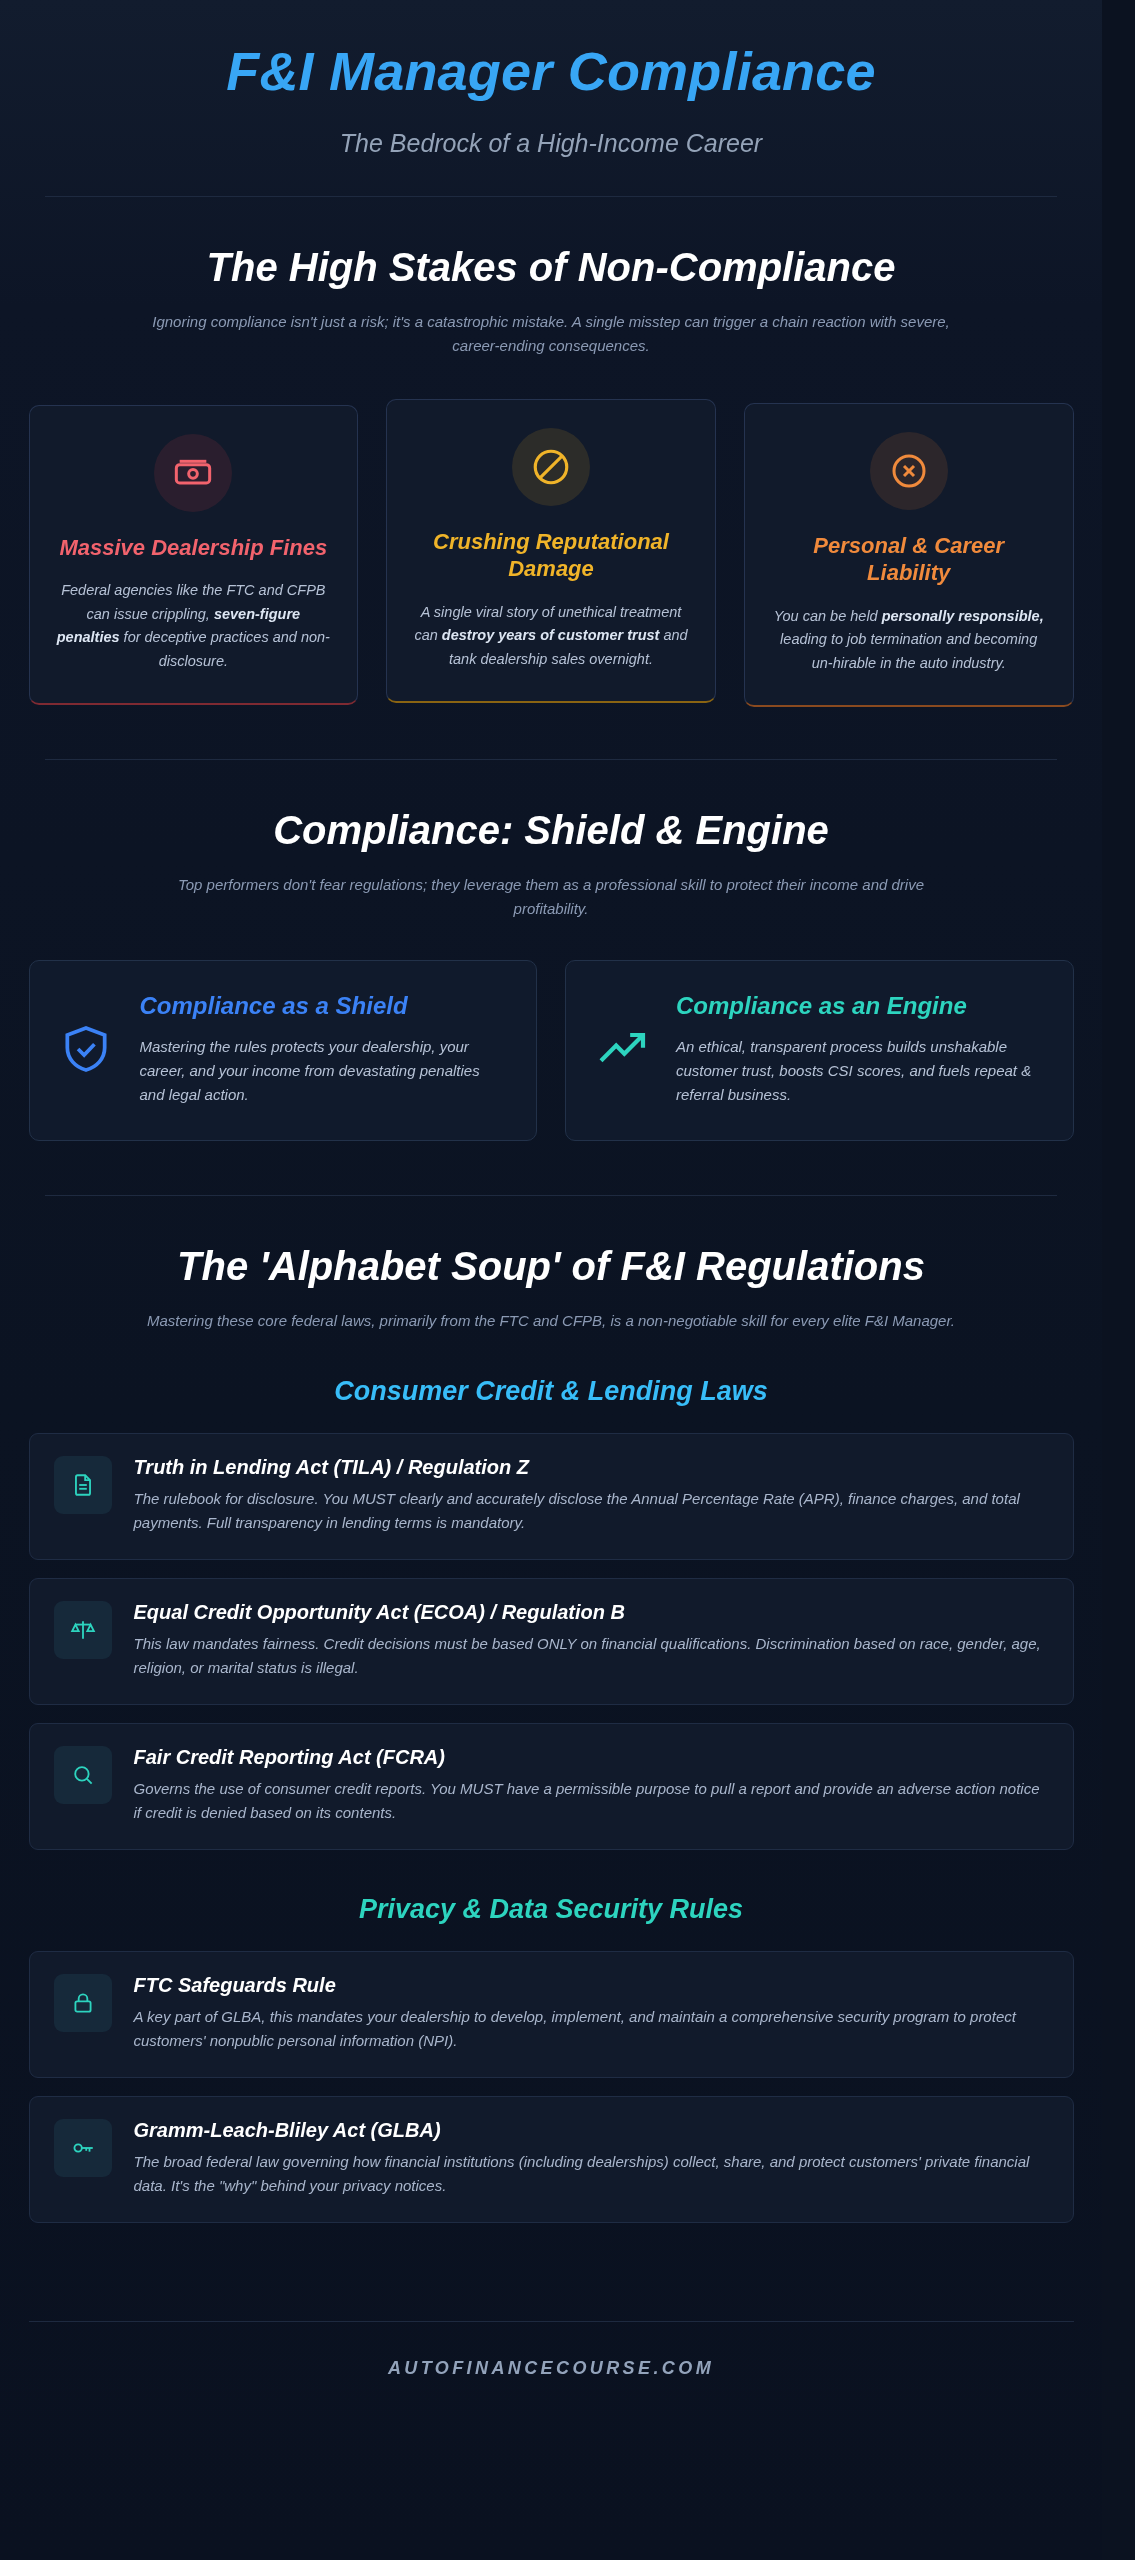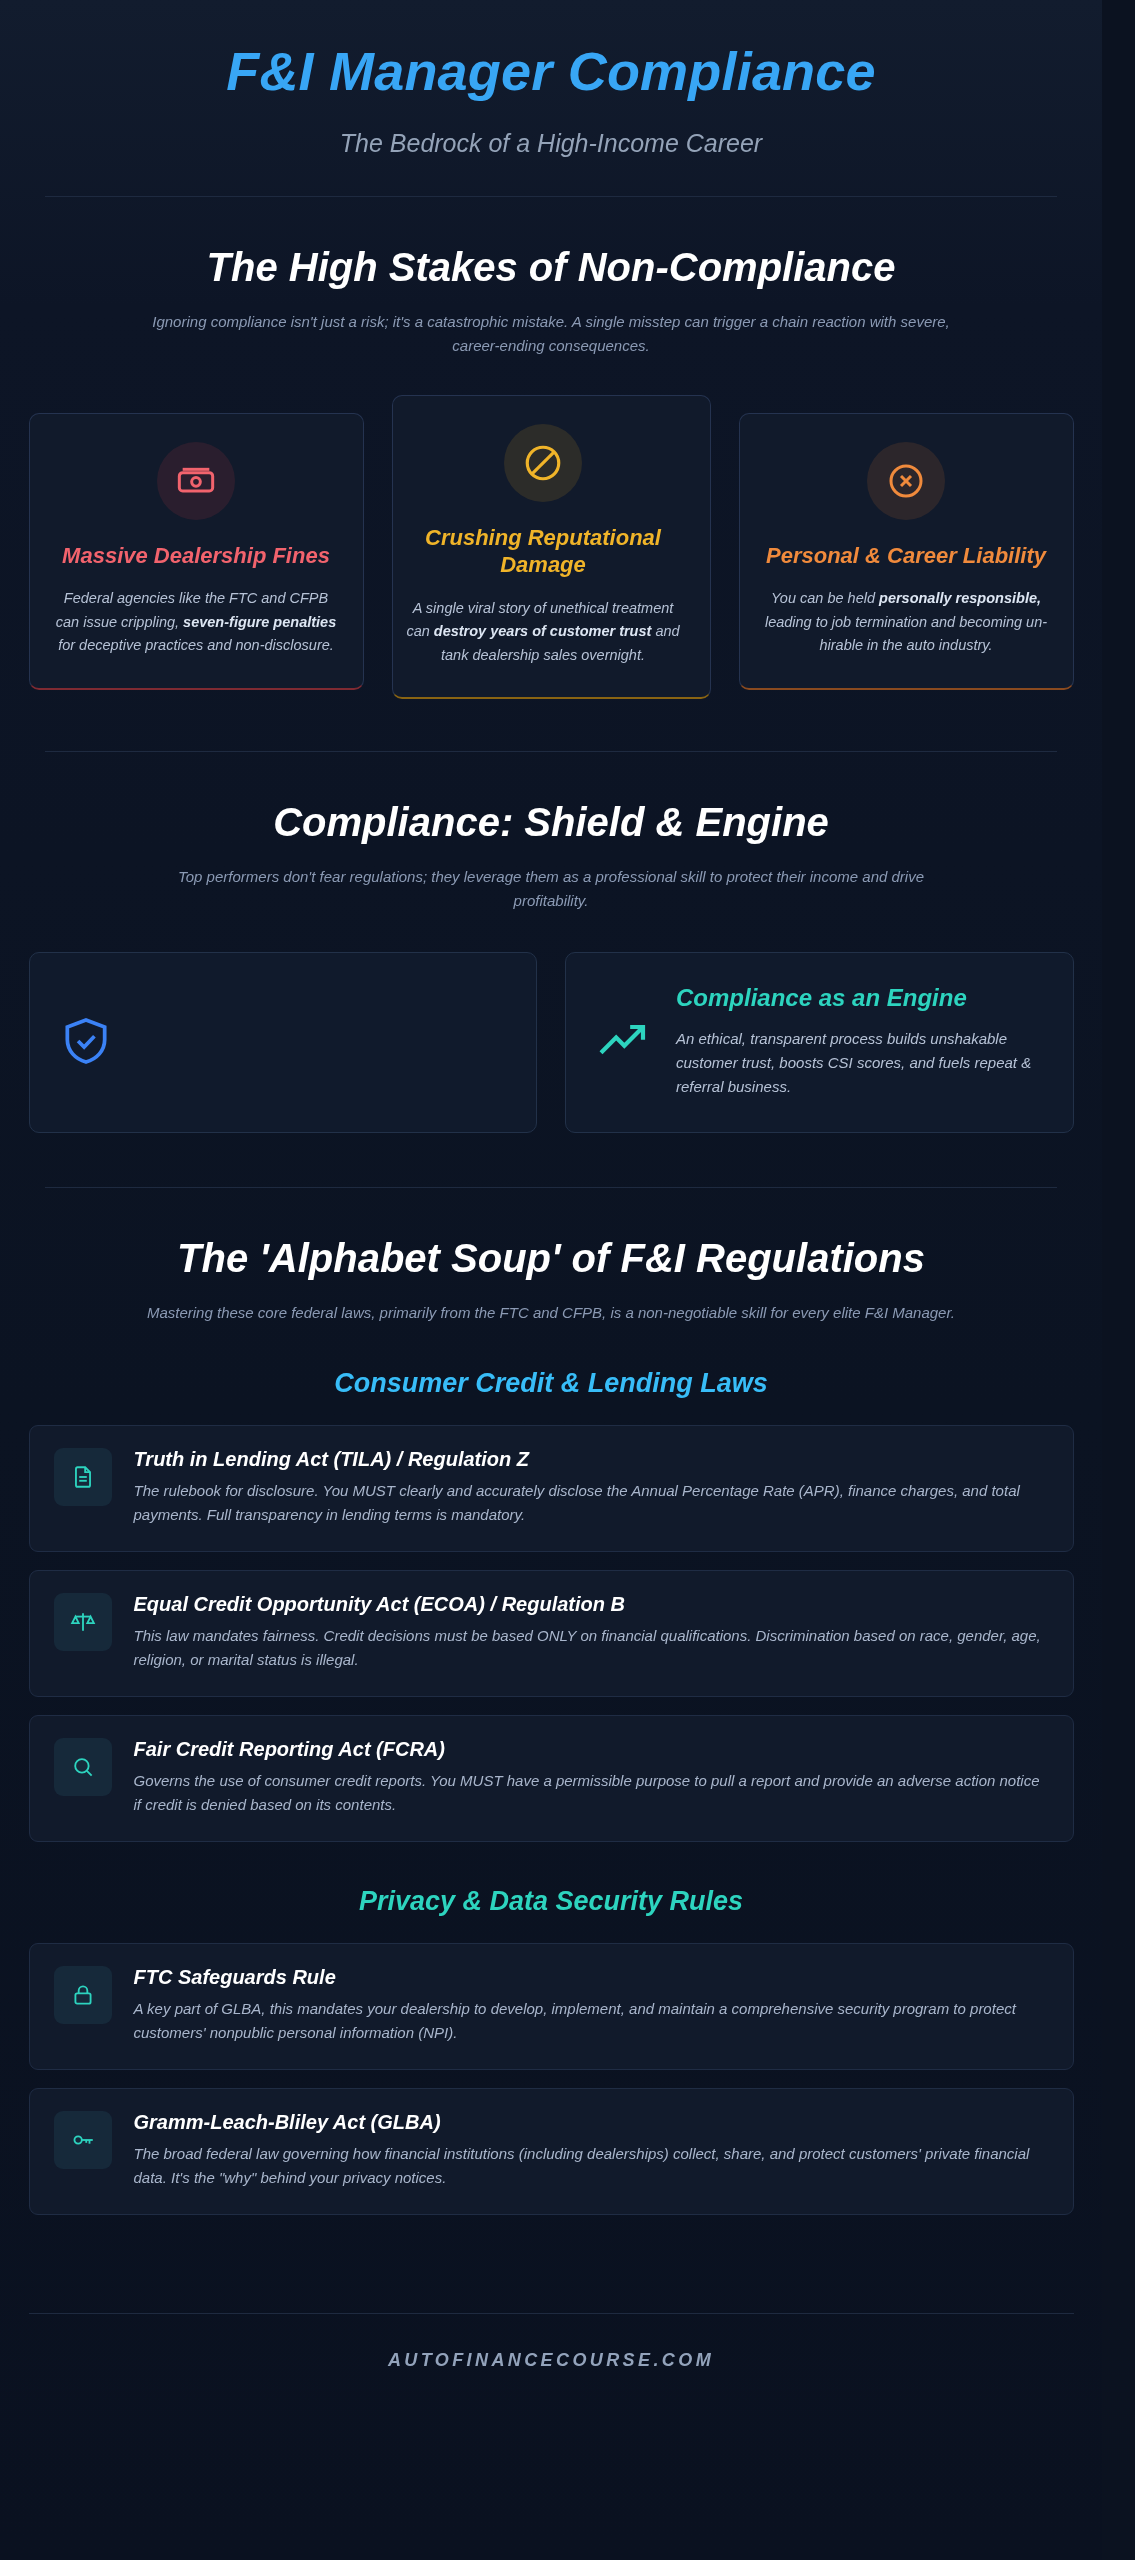--- a/index.html
+++ b/index.html
@@ -67,21 +67,21 @@
   }
   .stake-card {
     flex: 1;
     background: #111a2b;
     border: 1px solid #253350;
     border-radius: 10px;
     padding: 28px 24px 30px;
     text-align: center;
   }
   .stake-card.red { border-bottom: 2px solid #7f2a32; }
-  .stake-card.amber { border-bottom: 2px solid #8a6412; padding-left: 8px; }
+  .stake-card.amber { border-bottom: 2px solid #8a6412; }
   .stake-card.orange { border-bottom: 2px solid #8a4a1f; }
   .stake-icon {
     width: 78px; height: 78px;
     border-radius: 50%;
     margin: 0 auto 22px;
     display: flex; align-items: center; justify-content: center;
   }
   .ic-red { background: rgba(220,60,70,0.13); }
   .ic-amber { background: rgba(230,170,30,0.13); }
   .ic-orange { background: rgba(235,120,50,0.13); }
@@ -232,20 +232,24 @@
     <div class="sec-sub">Top performers don't fear regulations; they leverage them as a professional skill to protect their income and drive profitability.</div>
 
     <div class="se-row">
       <div class="se-card">
         <div class="se-ic">
           <svg width="56" height="56" viewBox="0 0 24 24" fill="none" stroke="#3b82f6" stroke-width="1.6">
             <path d="M12 3l8 3v5.5c0 4.6-3.4 8.3-8 9.5-4.6-1.2-8-4.9-8-9.5V6z"></path>
             <polyline points="8.6,12 11.2,14.6 15.6,10"></polyline>
           </svg>
         </div>
+        <div>
+          <div class="se-head c-blue">Compliance as a Shield</div>
+          <div class="se-body">Mastering the rules protects your dealership, your career, and your income from devastating penalties and legal action.</div>
+        </div>
       </div>
 
       <div class="se-card">
         <div class="se-ic">
           <svg width="56" height="56" viewBox="0 0 24 24" fill="none" stroke="#2dd4bf" stroke-width="1.8">
             <polyline points="3,17 9.5,10.5 13,14 21,6"></polyline>
             <polyline points="15.5,6 21,6 21,11.5"></polyline>
           </svg>
         </div>
         <div>

